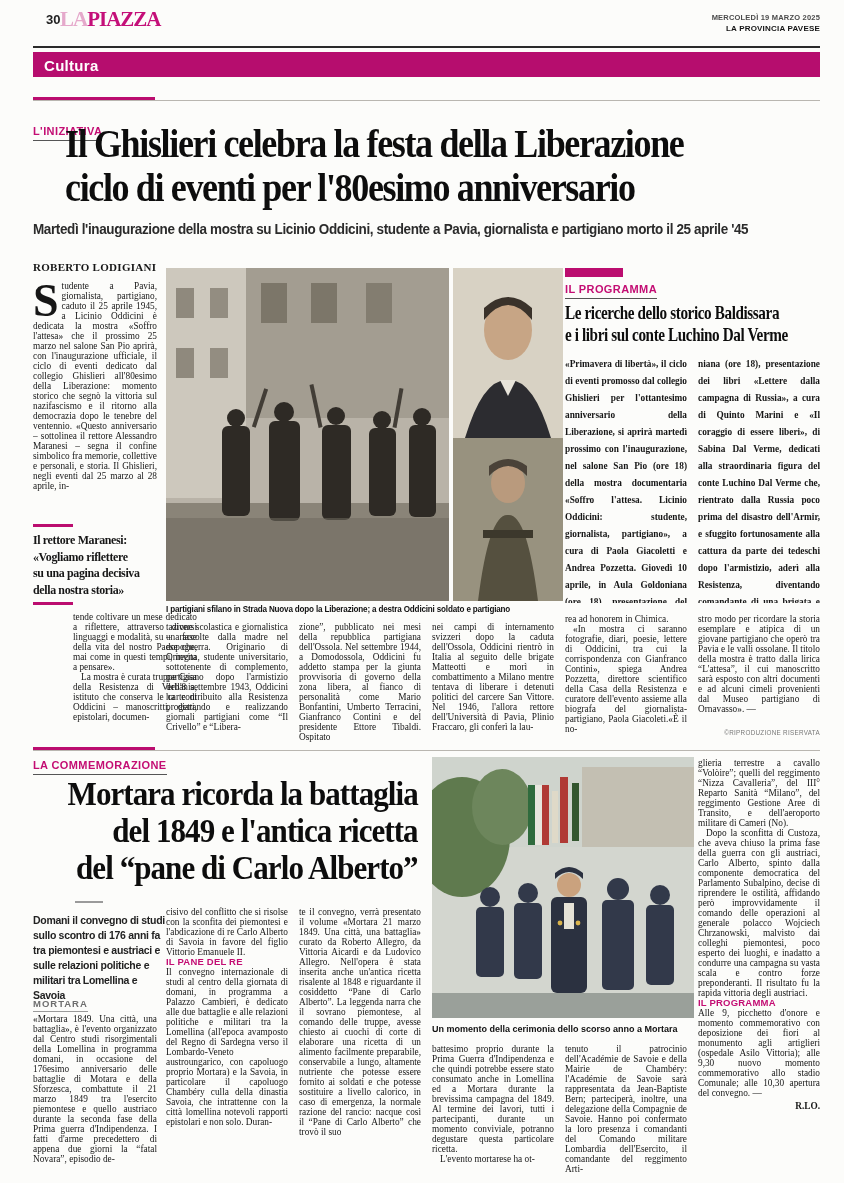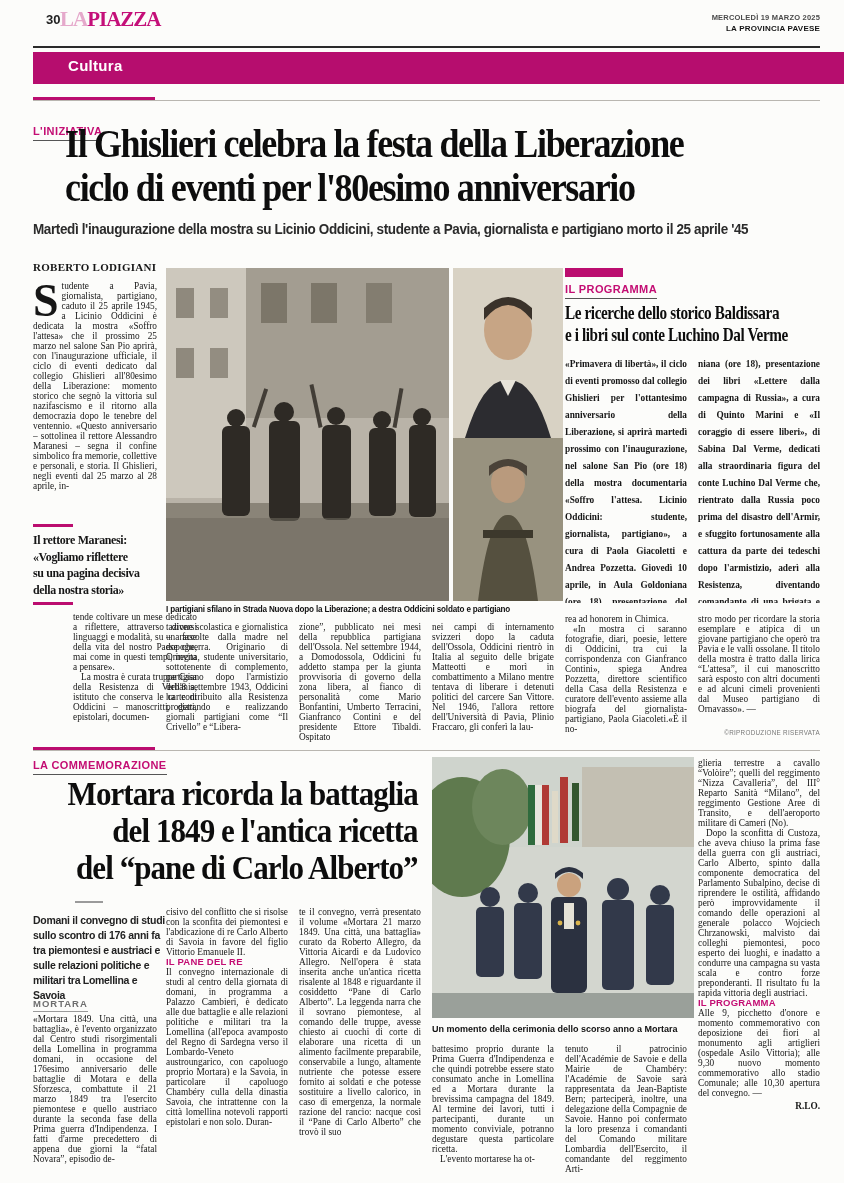--- a/index.html
+++ b/index.html
@@ -42,21 +42,21 @@
   <div class="abs sans" style="left:33px;top:12px;font-size:13px;font-weight:700;color:#222;margin-left:13px;">30</div>
   <div class="abs sans" style="left:60px;top:7px;font-size:21px;font-weight:800;letter-spacing:-1px;font-family:Liberation Serif, serif;">
     <span style="color:#e5a9cb;">LA</span><span style="color:#c40f79;">PIAZZA</span>
   </div>
   <div class="abs sans" style="right:24px;top:13px;text-align:right;">
     <div style="font-size:7.5px;font-weight:700;color:#4a4a4a;letter-spacing:.2px;">MERCOLEDÌ 19 MARZO 2025</div>
     <div style="font-size:8px;font-weight:800;color:#141414;letter-spacing:.2px;margin-top:2px;">LA PROVINCIA PAVESE</div>
   </div>
   <div class="abs" style="left:33px;top:46px;width:787px;height:2px;background:#2a2a2a;"></div>
 
-  <div class="abs sans" style="left:33px;top:52px;width:787px;height:32px;background:#b60d6e;padding-left:24px;">
+  <div class="abs sans" style="left:33px;top:52px;width:787px;height:25px;background:#b60d6e;">
     <div style="padding:5px 0 0 11px;font-size:15px;font-weight:800;color:#fff;letter-spacing:.3px;">Cultura</div>
   </div>
 
   <div class="abs rule-accent" style="left:33px;top:97px;width:122px;height:4px;"></div>
   <div class="abs rule-gray" style="left:33px;top:100px;width:787px;height:1px;"></div>
 
   <div class="abs kicker" style="left:33px;top:125px;">L'INIZIATIVA</div>
 
   <div class="abs" style="left:17px;top:122px;width:790px;margin-left:48px;">
     <div class="hline main-h">Il Ghislieri celebra la festa della Liberazione</div>

